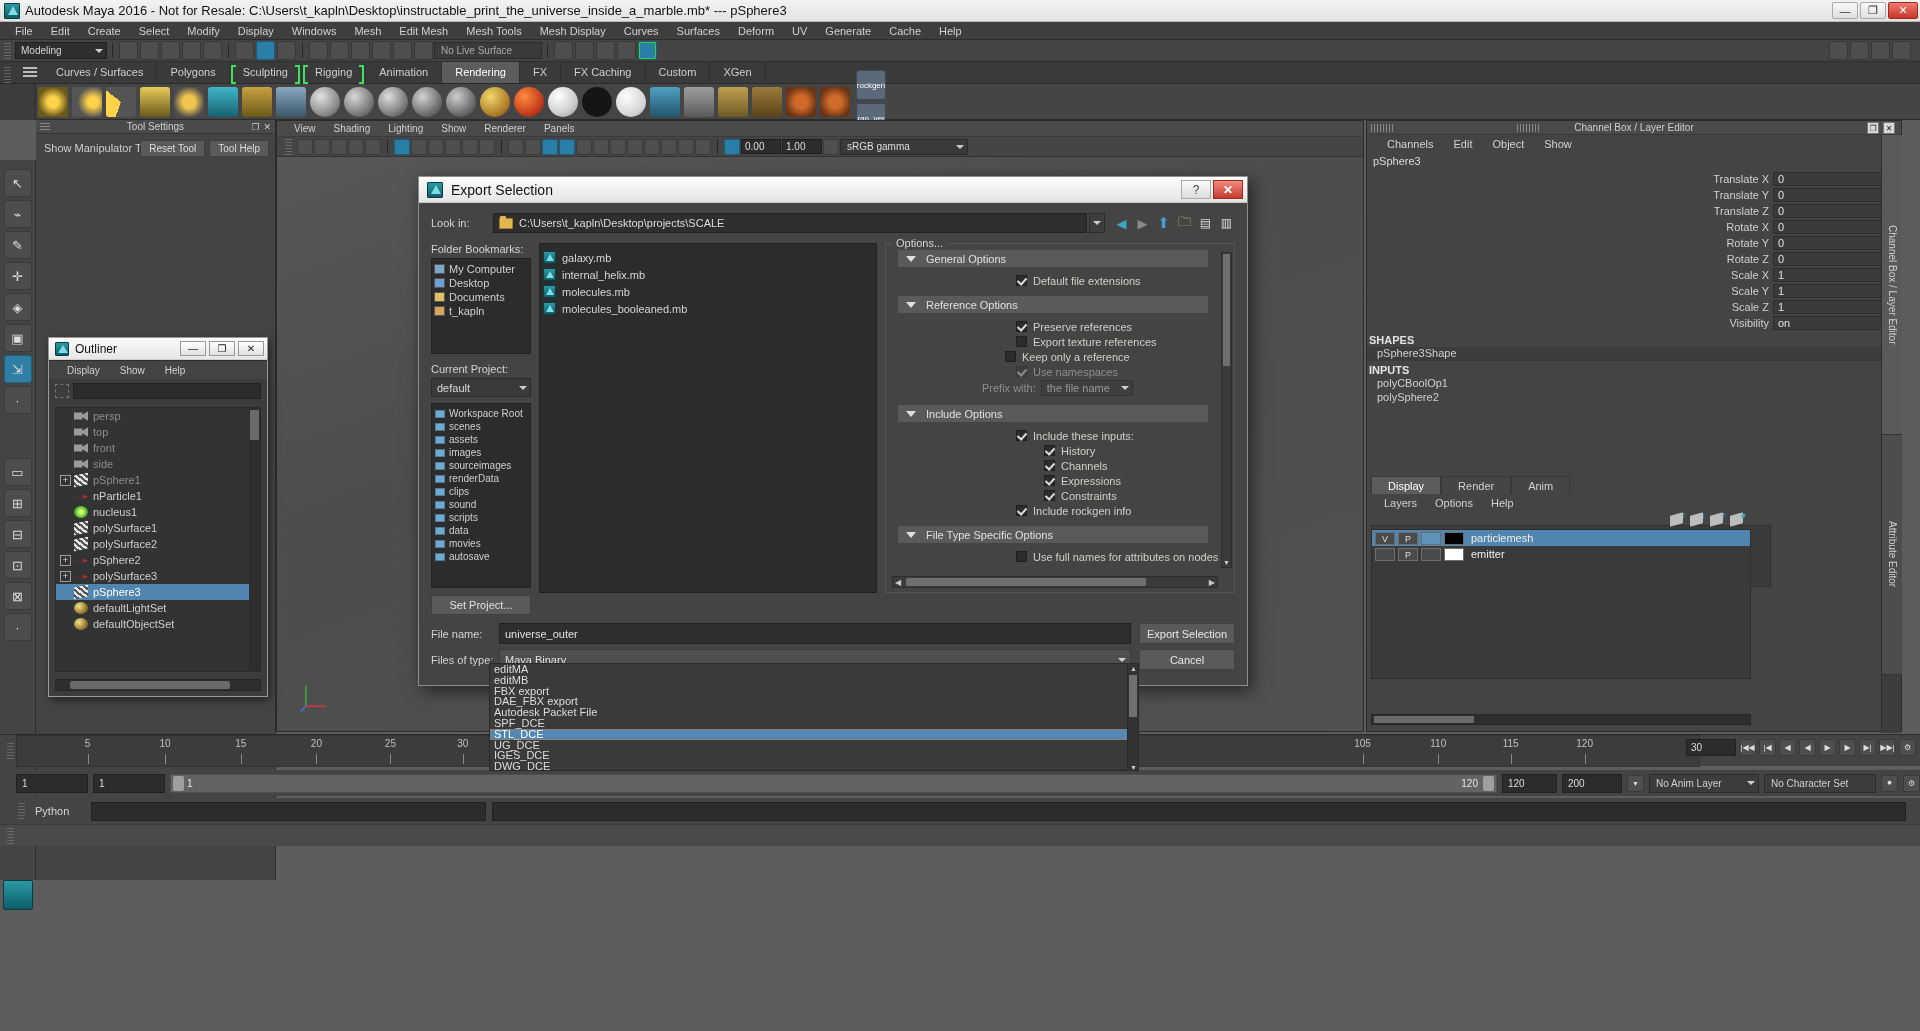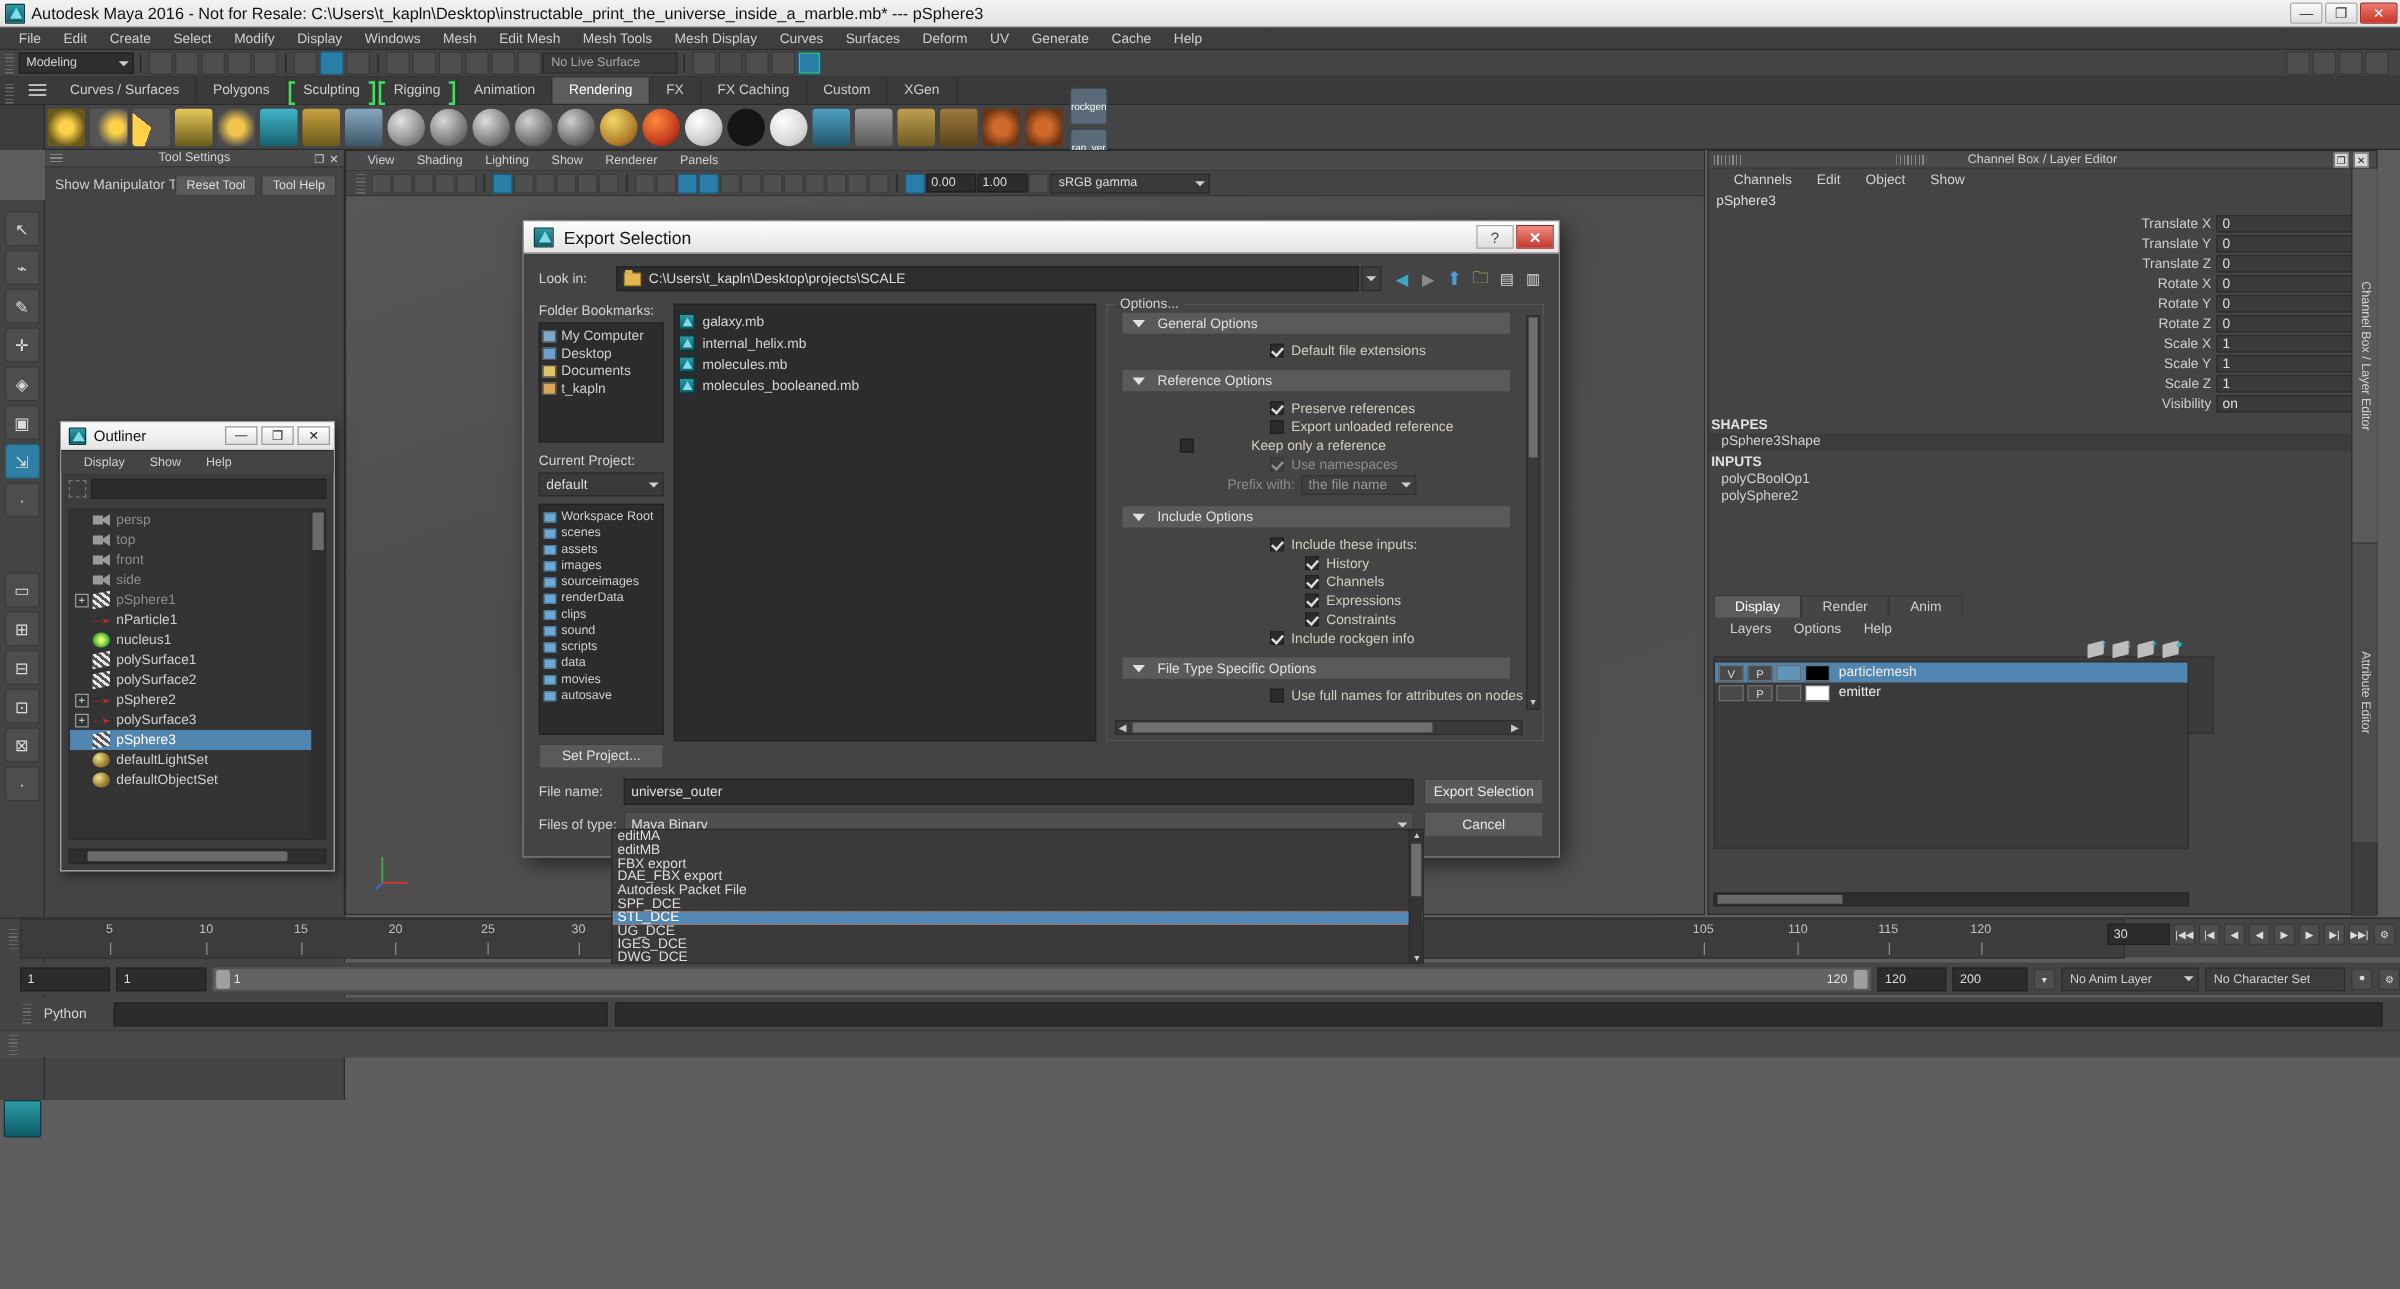--- a/index.html
+++ b/index.html
@@ -1061,23 +1061,23 @@
                 <span class="tri"></span>
                 <span>Reference Options</span>
               </div>
               <div style="padding: 6px 0px 8px;">
                 <div class="cbrowx" style="margin-left: 130px;">
                   <span class="chk on"></span>
                   <span>Preserve references</span>
                 </div>
                 <div class="cbrowx" style="margin-left: 130px;">
                   <span class="chk"></span>
-                  <span>Export unloaded reference</span>
-                </div>
-                <div class="cbrowx" style="margin-left: 58px; gap: 40px;">
+                  <span>Export texture references</span>
+                </div>
+                <div class="cbrowx" style="margin-left: 119px;">
                   <span class="chk"></span>
                   <span>Keep only a reference</span>
                 </div>
                 <div class="cbrowx dimmed" style="margin-left: 130px;">
                   <span class="chk on dis"></span>
                   <span>Use namespaces</span>
                 </div>
                 <div class="prefrow">
                   <span>Prefix with:</span>
                   <div class="prefsel">

